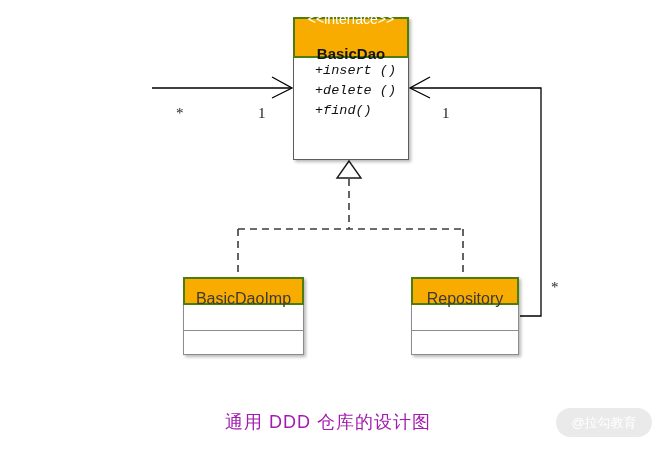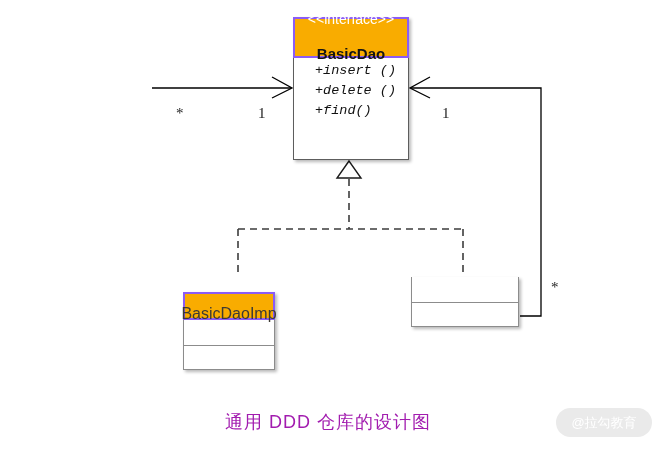--- a/index.html
+++ b/index.html
@@ -14,21 +14,21 @@
 
   
   .uml-box{
     position:absolute;
     background:#ffffff;
     box-shadow:2px 2px 3px rgba(0,0,0,0.28);
   }
   .uml-head{
     box-sizing:border-box;
     background:#F9AC00;
-    border:2px solid #8b5cf6;
+    border:2px solid #4d7c0f;
     display:flex;flex-direction:column;
     align-items:center;justify-content:center;
     line-height:1.25;
   }
   .uml-sec{
     box-sizing:border-box;
     border:1px solid #8c8c8c;
     border-top:none;
     background:#ffffff;
   }
@@ -98,29 +98,32 @@
       <span class="stereotype">&lt;&lt;interface&gt;&gt;</span>
       <span class="cls-name bold">BasicDao</span>
     </div>
     <div class="methods" style="height:102px;padding-left:21px;">
       <div>+insert ()</div>
       <div>+delete ()</div>
       <div>+find()</div>
     </div>
   </div>
 
-  <div class="uml-box" style="left:183px;top:292px;width:92px;">
+  <div class="uml-box" style="left:183px;top:277px;width:121px;">
     <div class="uml-head" style="height:28px;">
       <span class="cls-name">BasicDaoImp</span>
     </div>
     <div class="uml-sec" style="height:26px;"></div>
     <div class="uml-sec" style="height:24px;"></div>
   </div>
 
   <div class="uml-box" style="left:411px;top:277px;width:108px;">
+    <div class="uml-head" style="height:28px;">
+      <span class="cls-name">Repository</span>
+    </div>
     <div class="uml-sec" style="height:26px;"></div>
     <div class="uml-sec" style="height:24px;"></div>
   </div>
 
   <span class="mult" style="left:176px;top:105px;">*</span>
   <span class="mult" style="left:258px;top:105px;">1</span>
   <span class="mult" style="left:442px;top:105px;">1</span>
   <span class="mult" style="left:551px;top:279px;">*</span>
 
   <div class="caption">通用 DDD 仓库的设计图</div>

